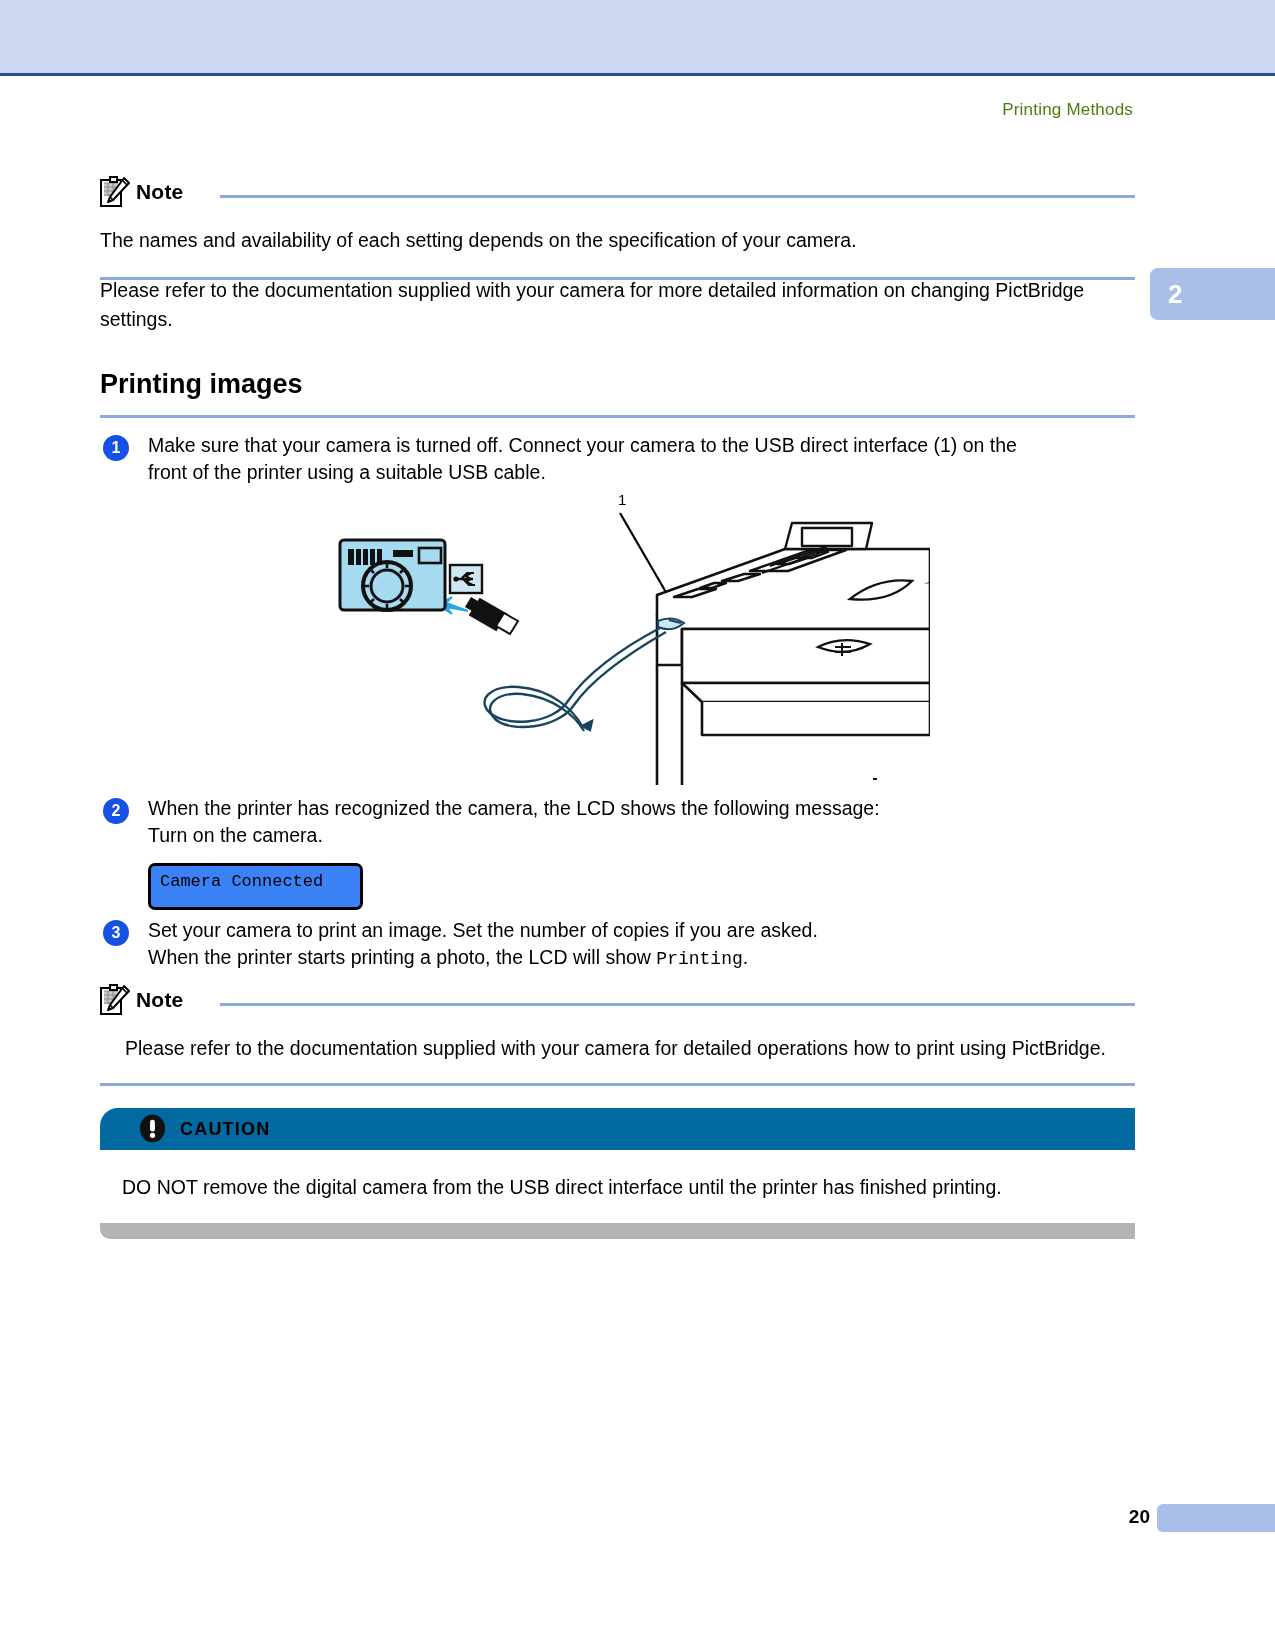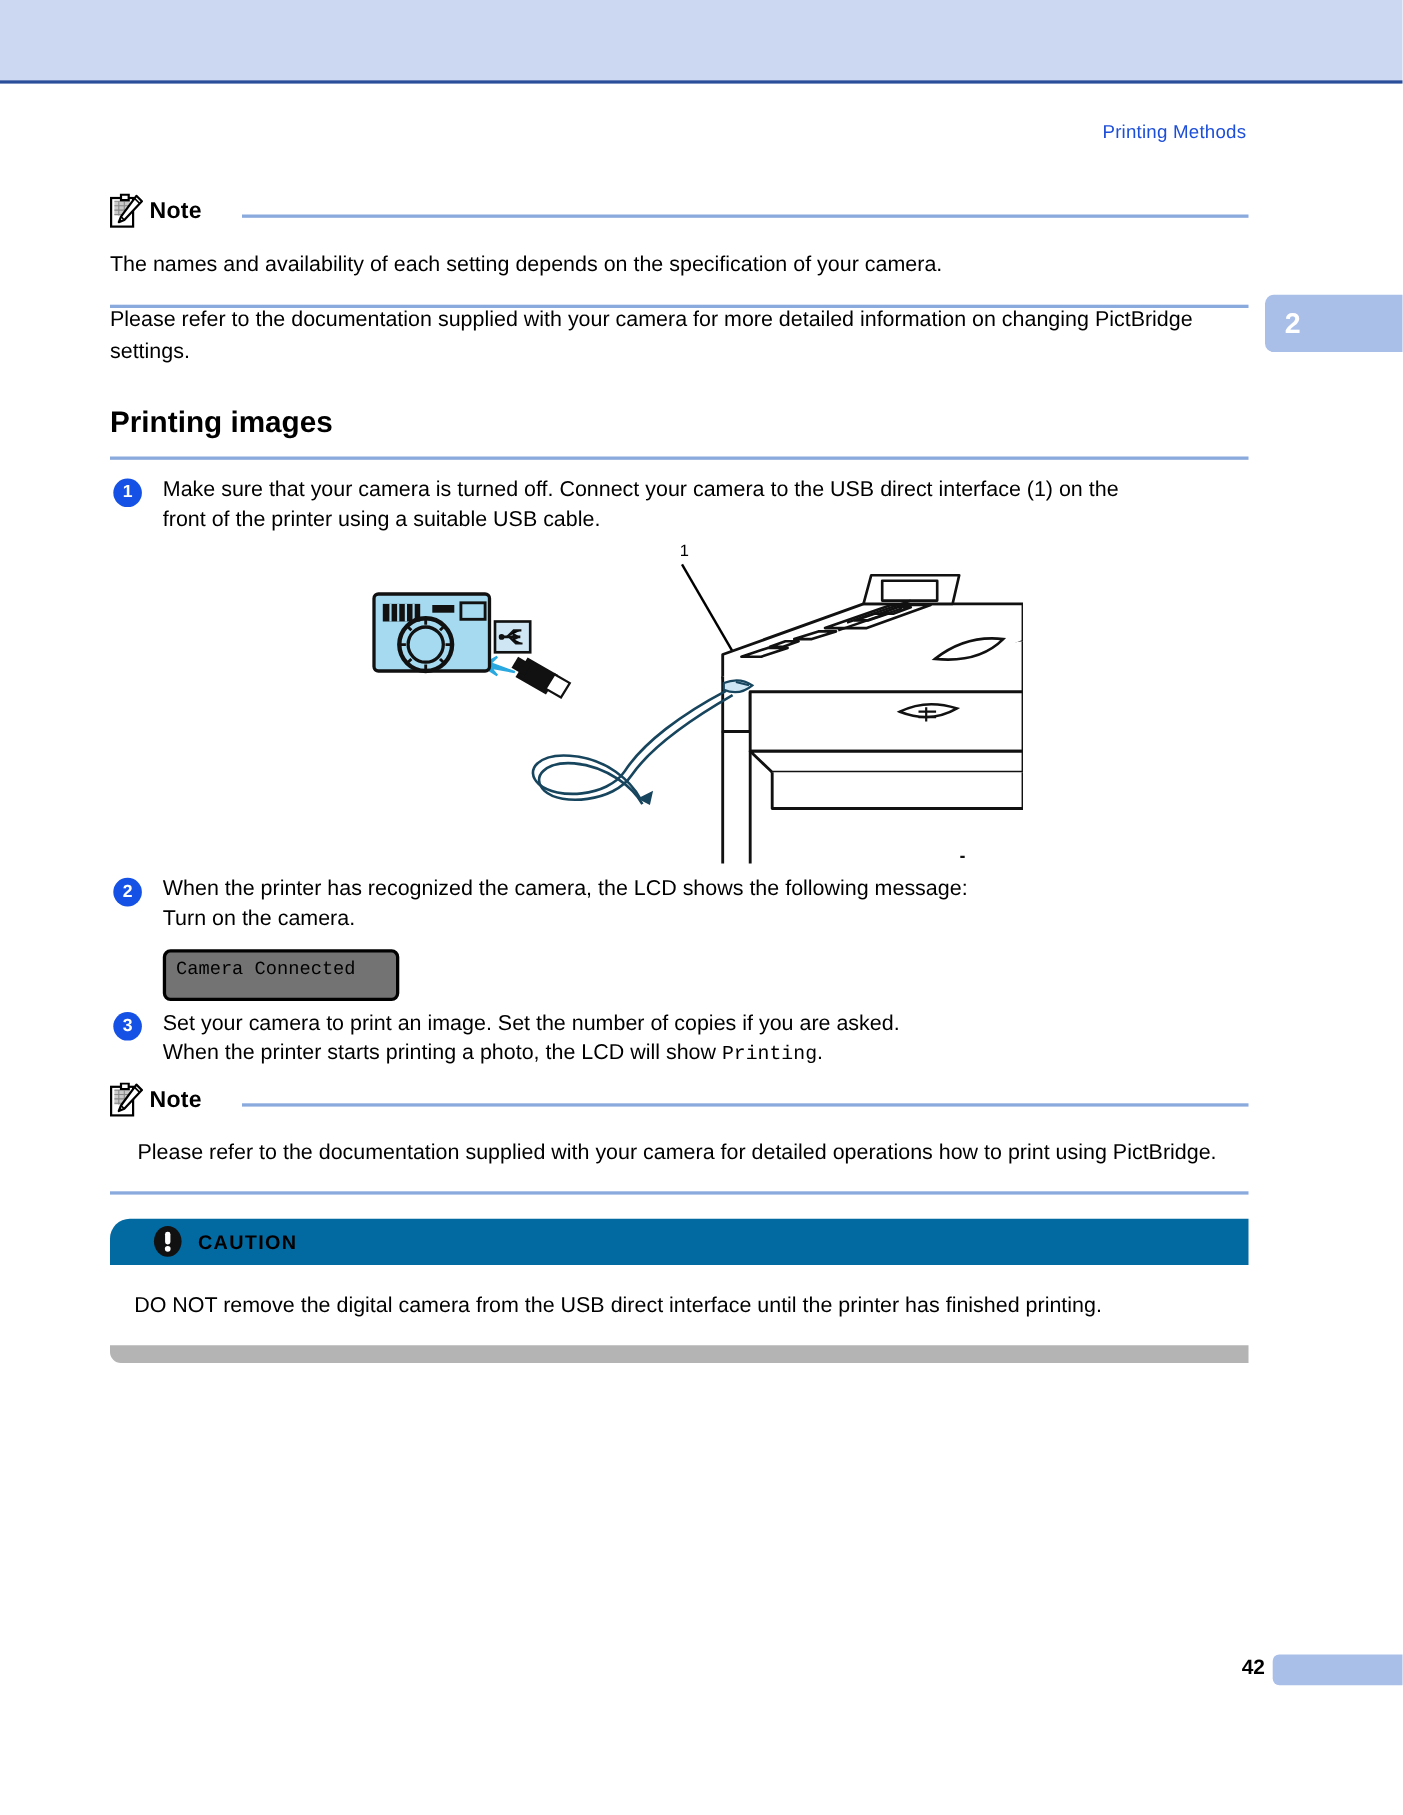--- a/index.html
+++ b/index.html
@@ -13,22 +13,22 @@
   
   .header-band{
     position:absolute;left:0;top:0;width:1275px;height:73px;
     background:#ccd8f2;
   }
   .header-rule{
     position:absolute;left:0;top:73px;width:1275px;height:3px;
     background:#2b4e9b;
   }
   .header-title{
-    position:absolute;right:142px;top:110px;
-    font-size:17px;color:#1d4ed8;letter-spacing:.2px;
+    position:absolute;right:142px;top:100px;
+    font-size:17px;color:#4d7c0f;letter-spacing:.2px;
   }
 
   
   .chapter-tab{
     position:absolute;left:1150px;top:268px;width:125px;height:52px;
     background:#a9bfe8;border-radius:8px 0 0 8px;
   }
   .chapter-tab span{
     position:absolute;left:18px;top:11px;
     font-size:26px;font-weight:bold;color:#ffffff;
@@ -68,21 +68,21 @@
     border-radius:50%;background:#1551e5;color:#fff;
     font-size:16px;font-weight:bold;line-height:26px;text-align:center;
   }
   .step-text{font-size:19.5px;line-height:27px;}
   .mono{font-family:"Liberation Mono","DejaVu Sans Mono",monospace;font-size:18px;}
 
   
   .lcd{
     margin-left:48px;margin-top:14px;
     width:215px;height:47px;border:3px solid #000;border-radius:7px;
-    box-sizing:border-box;position:relative;background:#737373;
+    box-sizing:border-box;position:relative;background:#3b82f6;
   }
   .lcd span{
     position:absolute;left:9px;top:6px;
     font-family:"Liberation Mono","DejaVu Sans Mono",monospace;
     font-size:17px;letter-spacing:0px;
   }
 
   
   .caution-bar{
     position:relative;width:100%;height:42px;background:#0369a1;
@@ -305,16 +305,16 @@
         <ellipse cx="15" cy="15" rx="13" ry="14.5" fill="#111"></ellipse>
         <rect x="12.5" y="6" width="5" height="12" rx="2.3" fill="#fff"></rect>
         <circle cx="15" cy="22" r="2.7" fill="#fff"></circle>
       </svg>
       <div class="caution-word">CAUTION</div>
     </div>
     <p class="caution-body">DO NOT remove the digital camera from the USB direct interface until the printer has finished printing.</p>
     <div class="caution-foot"></div>
   </div>
 
-  <div class="page-num">42</div>
+  <div class="page-num">20</div>
   <div class="page-tab"></div>
 
 </div>
 
 </body></html>

